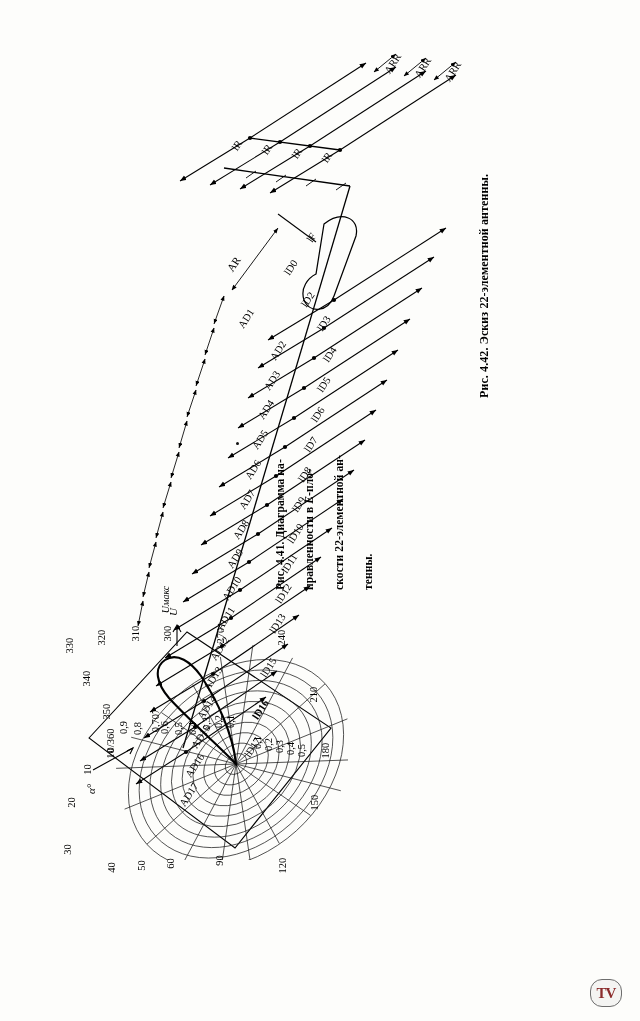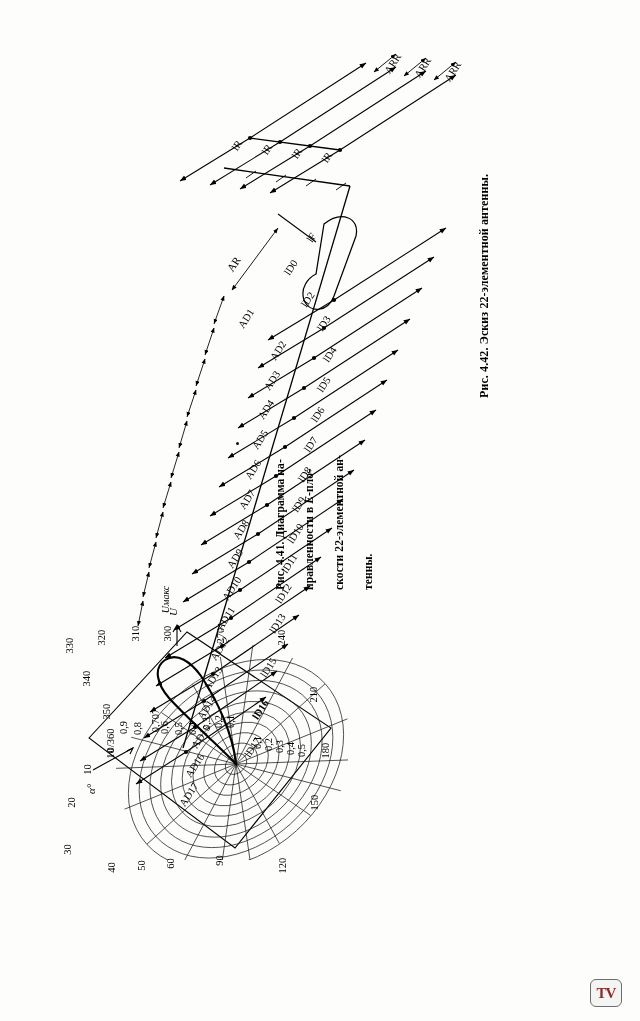--- a/index.html
+++ b/index.html
@@ -86,21 +86,21 @@
   #sketch svg { display:block; }
 
   
   #wm {
     position: absolute;
     right: 18px;
     bottom: 14px;
     width: 30px;
     height: 26px;
     border: 1.6px solid #6d6d6d;
-    border-radius: 6px;
+    border-radius: 12px;
     display: flex;
     align-items: center;
     justify-content: center;
     font-family: "Liberation Serif", serif;
     font-weight: bold;
     font-size: 15px;
     color: #8a2b2b;
     background: #f4f4f2;
     letter-spacing: -1px;
   }

